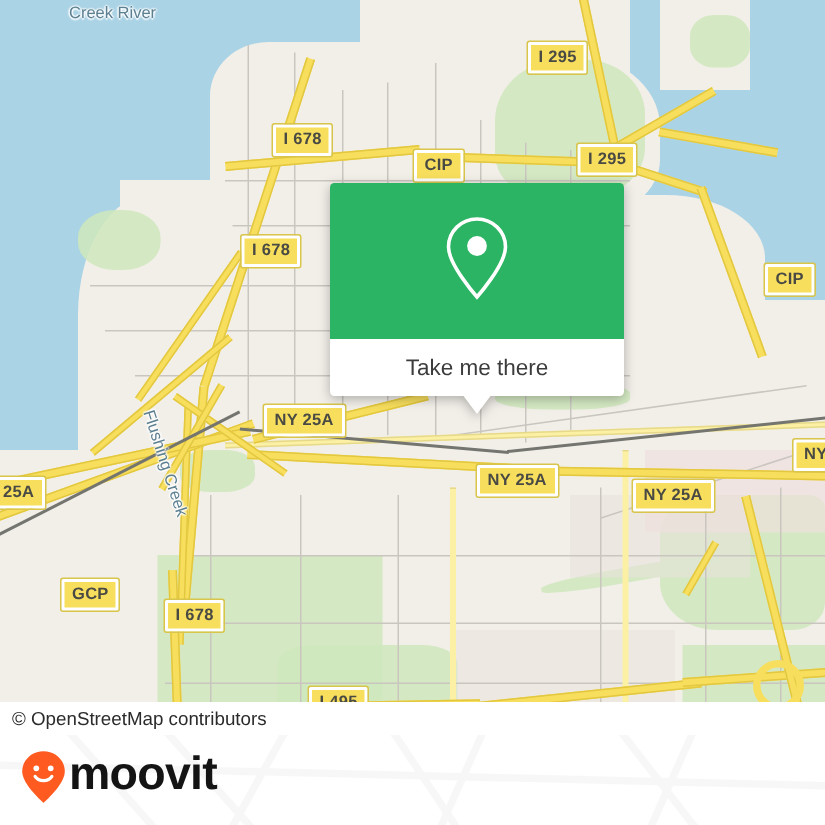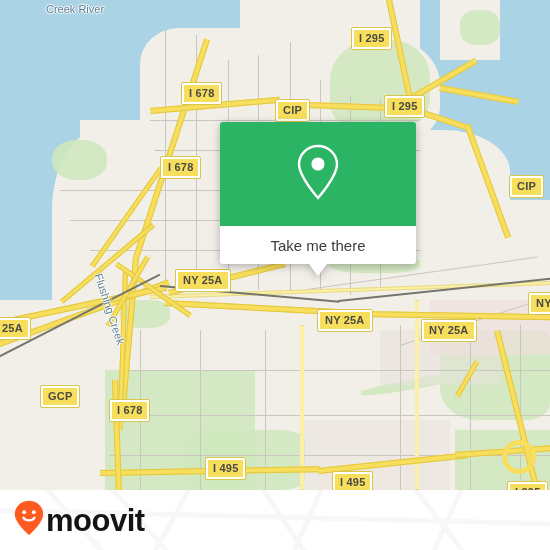--- a/index.html
+++ b/index.html
@@ -174,21 +174,21 @@
     justify-content: space-between;
     padding: 0 14px 0 14px;
   }
   #footer-title {
     font-size: 15.5px;
     color: #1c1c1c;
     white-space: nowrap;
   }
   #brand {
     display: flex;
-    align-items: center;
+    align-items: flex-start;
     gap: 2px;
   }
   #brand-word {
     font-size: 31px;
     font-weight: bold;
     color: #141414;
     letter-spacing: -0.5px;
     line-height: 1;
   }
 </style>
@@ -319,20 +319,23 @@
         <div class="shield" style="left: 206px; top: 458px;">I 495</div>
         <div class="shield" style="left: 333px; top: 472px;">I 495</div>
         <div class="shield" style="left: 508px; top: 482px;">I 295</div>
       </div>
 
     <div id="maplabels">
         <div class="maplabel water-label" style="left: 46px; top: 3px;">Creek River</div>
         <div class="maplabel water-label" style="left: 104px; top: 272px; transform: rotate(72deg); transform-origin: 0px 0px;">Flushing Creek</div>
       </div>
 
+    <div id="attribution">
+      <span>© OpenStreetMap contributors</span>
+    </div>
 
   </div>
 
   <div id="popup">
     <div id="popup-head">
       <span>
         <svg width="46" height="58" viewBox="0 0 46 58" aria-hidden="true">
           <path d="M23 3 C12.5 3 4 11.3 4 21.6 C4 33.5 23 55 23 55 C23 55 42 33.5 42 21.6 C42 11.3 33.5 3 23 3 Z" fill="none" stroke="#ffffff" stroke-width="2.4"></path>
           <circle cx="23" cy="21" r="6.6" fill="#ffffff"></circle>
         </svg>

